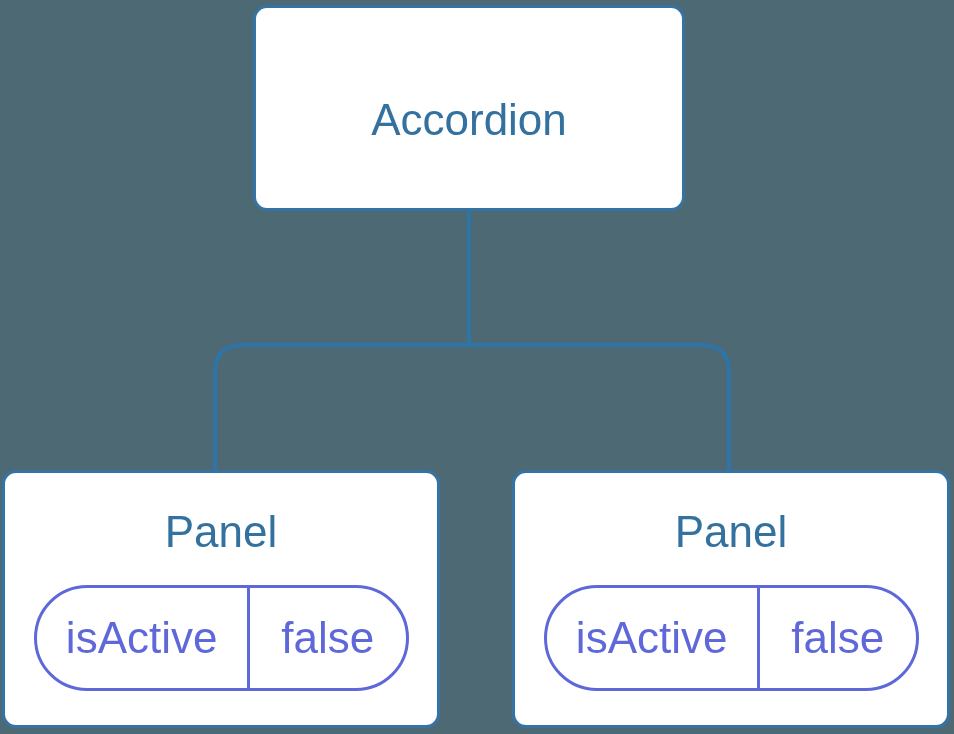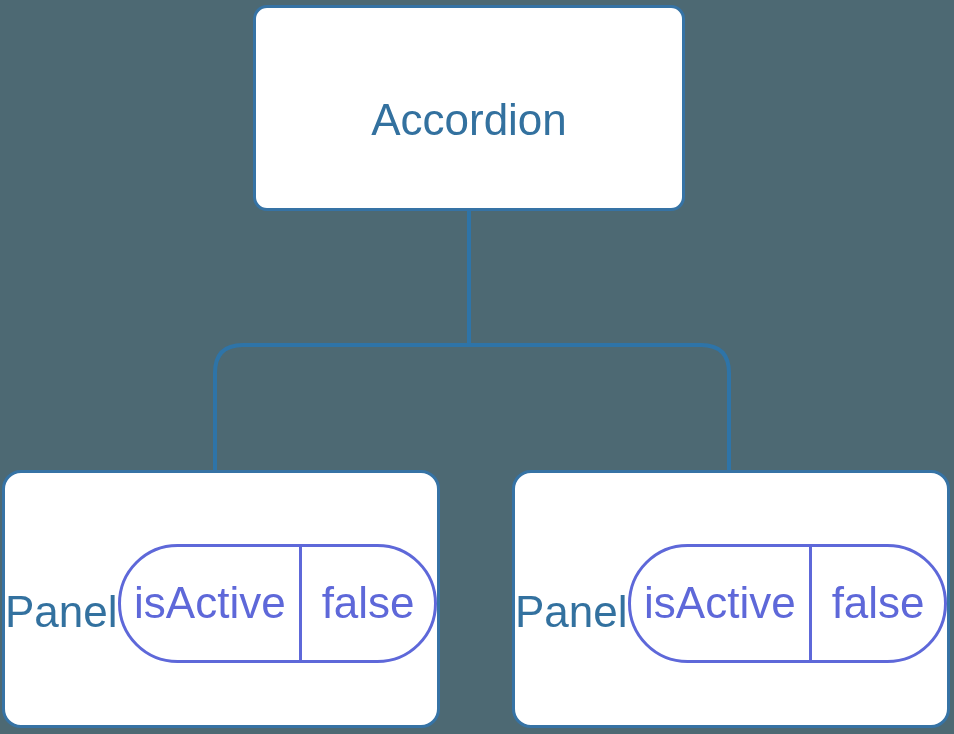--- a/index.html
+++ b/index.html
@@ -49,31 +49,30 @@
     font-size: 44px;
     font-weight: 500;
     line-height: 1.5;
     text-align: center;
     margin-top: 24px;
   }
   .node-panel {
     width: 438px; height: 258px;
     top: 470px;
     display: flex;
-    flex-direction: row;
+    flex-direction: column;
     align-items: center;
-    border-radius: 19px;
   }
   .node-panel .node-title { margin-top: 26px; }
   .node-panel-left  { left: 2px; }
   .node-panel-right { left: 512px; }
   .pill {
-    margin-top: 8px;
+    margin-top: 20px;
     width: 375px;
-    height: 119px;
+    height: 106px;
     border: 3px solid var(--pill);
     border-radius: 60px;
     display: flex;
     align-items: stretch;
     overflow: hidden;
     color: var(--pill);
     font-size: 44px;
   }
   .pill-cell {
     display: flex;

